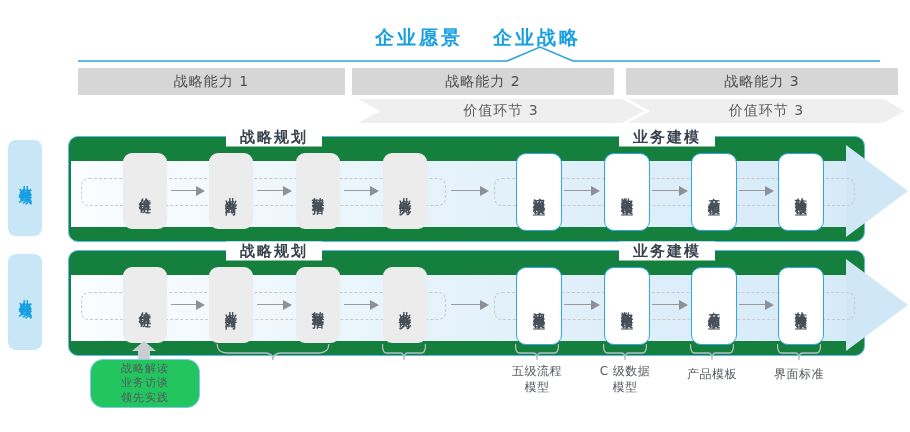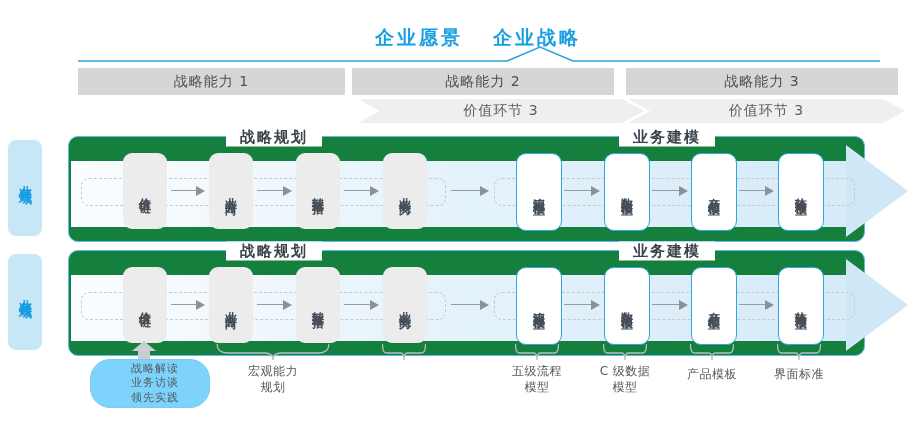--- a/index.html
+++ b/index.html
@@ -54,23 +54,23 @@
     background:#fff;padding:0 14px;font-size:15px;font-weight:bold;color:#39434e;
     letter-spacing:2px;white-space:nowrap;}
 
   
   .up-arrow-tri{position:absolute;left:132px;top:323px;width:0;height:0;z-index:5;
     border-left:12px solid transparent;border-right:12px solid transparent;
     border-bottom:10px solid #c8ced2;}
   .up-arrow-stem{position:absolute;left:138px;top:332px;width:12px;height:10px;
     background:#c8ced2;z-index:5;}
   .interview-box{position:absolute;left:90px;top:341px;width:108px;height:47px;
-    background:#7dd3fc;border:1px solid #7ecbee;border-radius:20px;z-index:5;
+    background:#22c55e;border:1px solid #7ecbee;border-radius:13px;z-index:5;
     display:flex;flex-direction:column;align-items:center;justify-content:center;
-    font-size:11px;color:#54595f;line-height:1.3;letter-spacing:1px;padding-left:10px;}
+    font-size:11px;color:#54595f;line-height:1.3;letter-spacing:1px;}
   .brace{position:absolute;top:326px;height:16px;z-index:5;}
   .brace svg{display:block;width:100%;height:100%;}
   .note{position:absolute;transform:translateX(-50%);text-align:center;
     font-size:12px;color:#54585d;line-height:1.32;white-space:nowrap;letter-spacing:0.5px;}
 
   
   .tool-box{position:absolute;left:63px;top:340px;width:814px;height:78px;
     border-left:1px solid #4fb2e2;border-right:1px solid #4fb2e2;border-bottom:1px solid #4fb2e2;
     border-radius:0 0 14px 14px;}
   .tool-label{position:absolute;left:50%;top:42px;transform:translateX(-50%);
@@ -233,24 +233,20 @@
     <svg viewBox="0 0 100 16" preserveAspectRatio="none">
         <path d="M1,0 Q1,9 10,9 L43,9 Q50,9 50,16 Q50,9 57,9 L90,9 Q99,9 99,0" fill="none" stroke="#b9bdc0" stroke-width="1.3" vector-effect="non-scaling-stroke"></path>
       </svg>
     </div>
   <div class="brace" style="left:777px;width:44px;">
     <svg viewBox="0 0 100 16" preserveAspectRatio="none">
         <path d="M1,0 Q1,9 10,9 L43,9 Q50,9 50,16 Q50,9 57,9 L90,9 Q99,9 99,0" fill="none" stroke="#b9bdc0" stroke-width="1.3" vector-effect="non-scaling-stroke"></path>
       </svg>
     </div>
 
-  <div class="note" style="left:273px;top:346px;">
-    <div>宏观能力</div>
-    <div>规划</div>
-  </div>
   <div class="note" style="left:537px;top:346px;">
     <div>五级流程</div>
     <div>模型</div>
   </div>
   <div class="note" style="left:625px;top:346px;">
     <div>C 级数据</div>
     <div>模型</div>
   </div>
   <div class="note" style="left:712px;top:349px;">
     <div>产品模板</div>

